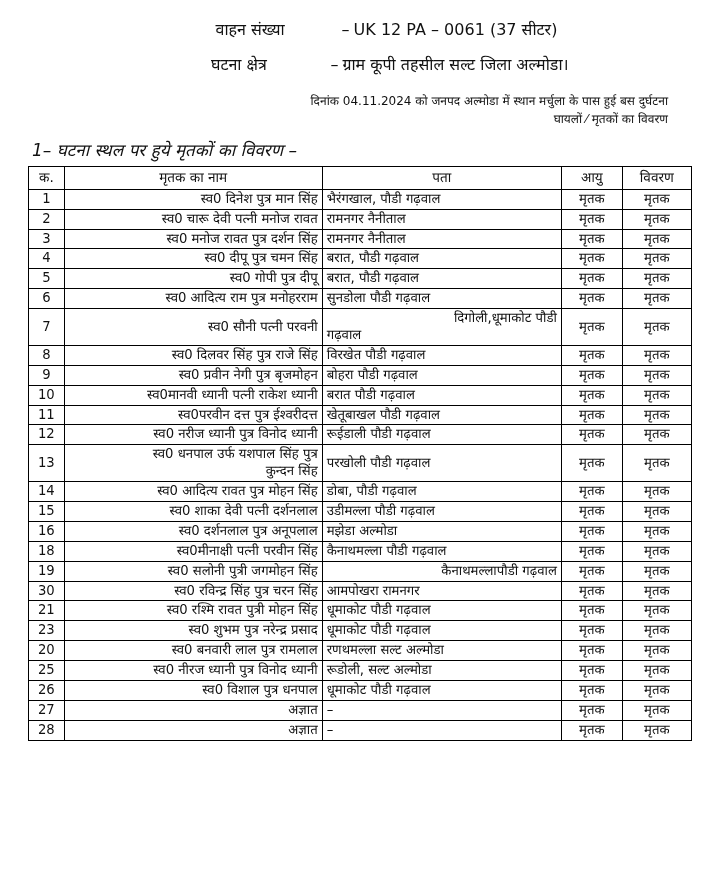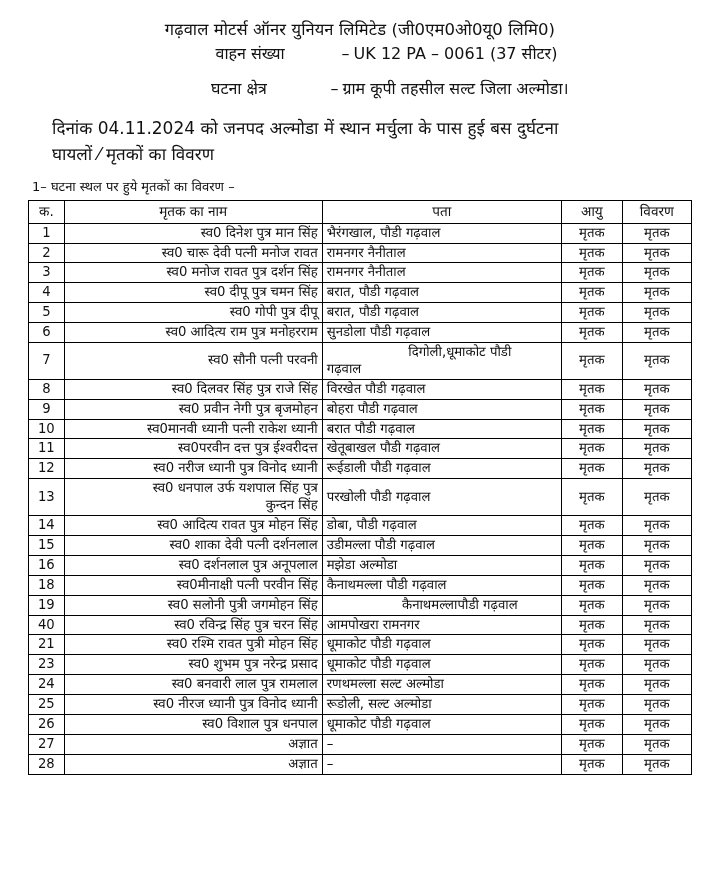--- a/index.html
+++ b/index.html
@@ -49,36 +49,37 @@
     display: inline-block;
     width: 16px;
     text-align: center;
   }
   .hdr-val {
     display: inline-block;
     text-align: left;
   }
 
   .sub-title {
-    text-align: left;
-    font-size: 17px;
+    text-align: right;
+    font-size: 12px;
     line-height: 1.5;
     margin-top: 16px;
     padding: 0 24px;
   }
   .sub-title .l2 {
     display: block;
   }
 
   .section-title {
-    font-size: 13px;
+    font-size: 17px;
     margin-top: 10px;
     margin-bottom: 5px;
     text-align: left;
     padding-left: 4px;
+    font-style: italic;
   }
 
   
   table.casualty {
     border-collapse: collapse;
     width: 100%;
     table-layout: fixed;
     font-size: 13.2px;
   }
   table.casualty th,
@@ -101,34 +102,33 @@
   col.c-desc { width: 66px; }
 
   td.sno  { text-align: center; }
   td.name { text-align: right; padding-left: 6px; }
   td.addr { text-align: left; padding-left: 6px; }
   td.age  { text-align: center; }
   td.desc { text-align: center; }
 
   .addr-spread {
     display: flex;
-    justify-content: center;
+    justify-content: flex-end;
     margin-left: 36px;
   }
   .addr-spread span { white-space: nowrap; }
 
   .two-line { line-height: 1.25; }
 </style>
 </head>
 <body>
 
 <div class="page">
 
   <div class="doc-header">
-    <div class="hdr-line1">गढ़वाल मोटर्स ऑनर युनियन लिमिटेड (जी0एम0ओ0यू0 लिमि0)</div>
 
     <div class="hdr-row">
       <span class="hdr-label w1">वाहन संख्या</span>
       <span class="hdr-dash">–</span>
       <span class="hdr-val">UK 12 PA – 0061  (37 सीटर)</span>
     </div>
 
     <div class="hdr-row">
       <span class="hdr-label w2">घटना क्षेत्र</span>
       <span class="hdr-dash">–</span>
@@ -301,42 +301,42 @@
           <div class="addr-spread">
             <span>कैनाथमल्ला</span>
             <span>पौडी गढ़वाल</span>
           </div>
         </td>
         <td class="age">मृतक</td>
         <td class="desc">मृतक</td>
       </tr>
 
       <tr>
-        <td class="sno">40</td>
+        <td class="sno">30</td>
         <td class="name">स्व0 रविन्द्र सिंह पुत्र चरन सिंह</td>
         <td class="addr">आमपोखरा रामनगर</td>
         <td class="age">मृतक</td>
         <td class="desc">मृतक</td>
       </tr>
       <tr>
         <td class="sno">21</td>
         <td class="name">स्व0 रश्मि रावत पुत्री मोहन सिंह</td>
         <td class="addr">धूमाकोट पौडी गढ़वाल</td>
         <td class="age">मृतक</td>
         <td class="desc">मृतक</td>
       </tr>
       <tr>
         <td class="sno">23</td>
         <td class="name">स्व0 शुभम पुत्र नरेन्द्र प्रसाद</td>
         <td class="addr">धूमाकोट पौडी गढ़वाल</td>
         <td class="age">मृतक</td>
         <td class="desc">मृतक</td>
       </tr>
       <tr>
-        <td class="sno">24</td>
+        <td class="sno">20</td>
         <td class="name">स्व0 बनवारी लाल पुत्र रामलाल</td>
         <td class="addr">रणथमल्ला सल्ट अल्मोडा</td>
         <td class="age">मृतक</td>
         <td class="desc">मृतक</td>
       </tr>
       <tr>
         <td class="sno">25</td>
         <td class="name">स्व0 नीरज ध्यानी पुत्र विनोद ध्यानी</td>
         <td class="addr">रूडोली, सल्ट अल्मोडा</td>
         <td class="age">मृतक</td>

